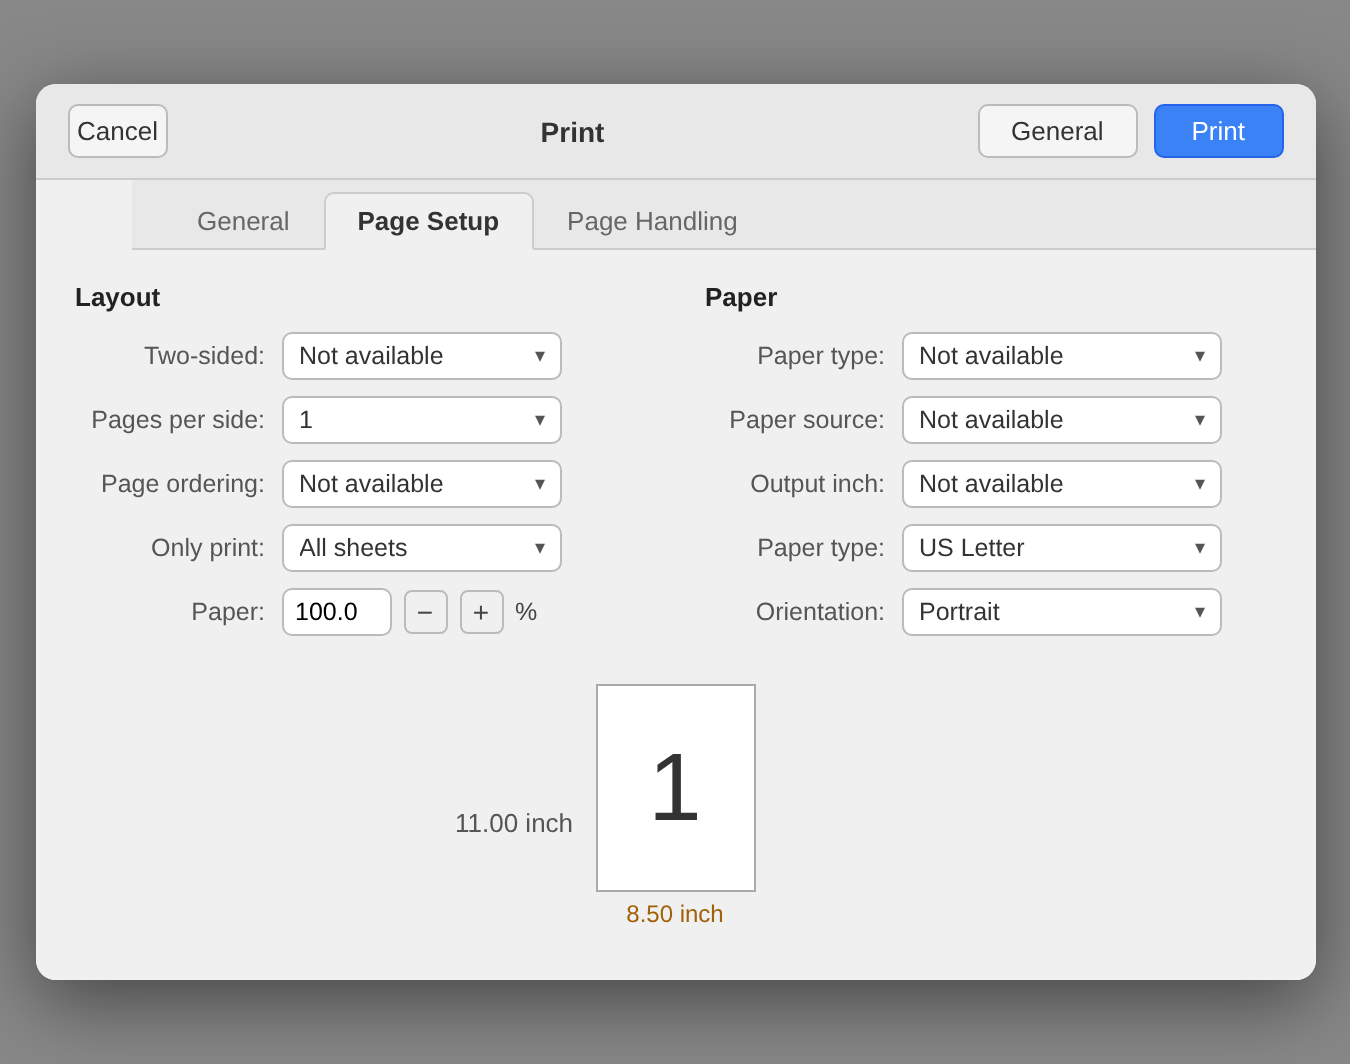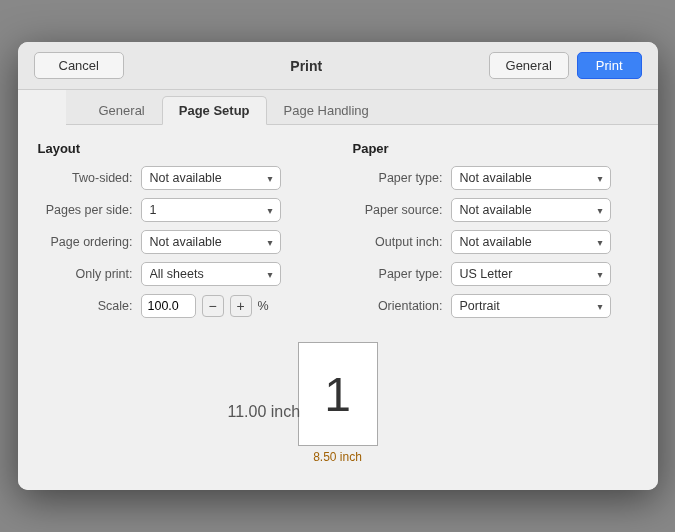--- a/index.html
+++ b/index.html
@@ -36,21 +36,21 @@
       flex: 1;
     }
     .title-bar-buttons {
       display: flex;
       gap: 8px;
     }
     .btn-cancel {
       background: #f5f5f5;
       border: 1px solid #bbb;
       border-radius: 5px;
-      padding: 5px 24px;
+      padding: 5px 4px;
       font-size: 13px;
       cursor: pointer;
       color: #333;
     }
     .btn-preview {
       background: #f5f5f5;
       border: 1px solid #bbb;
       border-radius: 5px;
       padding: 5px 16px;
       font-size: 13px;
@@ -188,21 +188,21 @@
       align-items: center;
       padding: 16px 0 10px;
       position: relative;
     }
     .page-preview-wrapper {
       position: relative;
       display: flex;
       align-items: center;
     }
     .height-label {
-      font-size: 16px;
+      font-size: 13px;
       color: #555;
       position: absolute;
       left: -70px;
       white-space: nowrap;
       margin-top: 35px;
     }
     .page-preview {
       width: 80px;
       height: 104px;
       background: white;
@@ -282,21 +282,21 @@
           <span class="form-label">Only print:</span>
           <div class="select-wrapper">
             <select>
               <option value="All sheets">All sheets</option>
             </select>
             <span class="select-arrow">▾</span>
           </div>
         </div>
 
         <div class="form-row">
-          <span class="form-label">Scale:</span>
+          <span class="form-label">Paper:</span>
           <div class="scale-row">
             <input class="scale-input" type="text" value="100.0" style="">
             <button class="scale-btn">−</button>
             <button class="scale-btn">+</button>
             <span class="scale-unit">%</span>
           </div>
         </div>
       </div>
 
       <div class="section">

